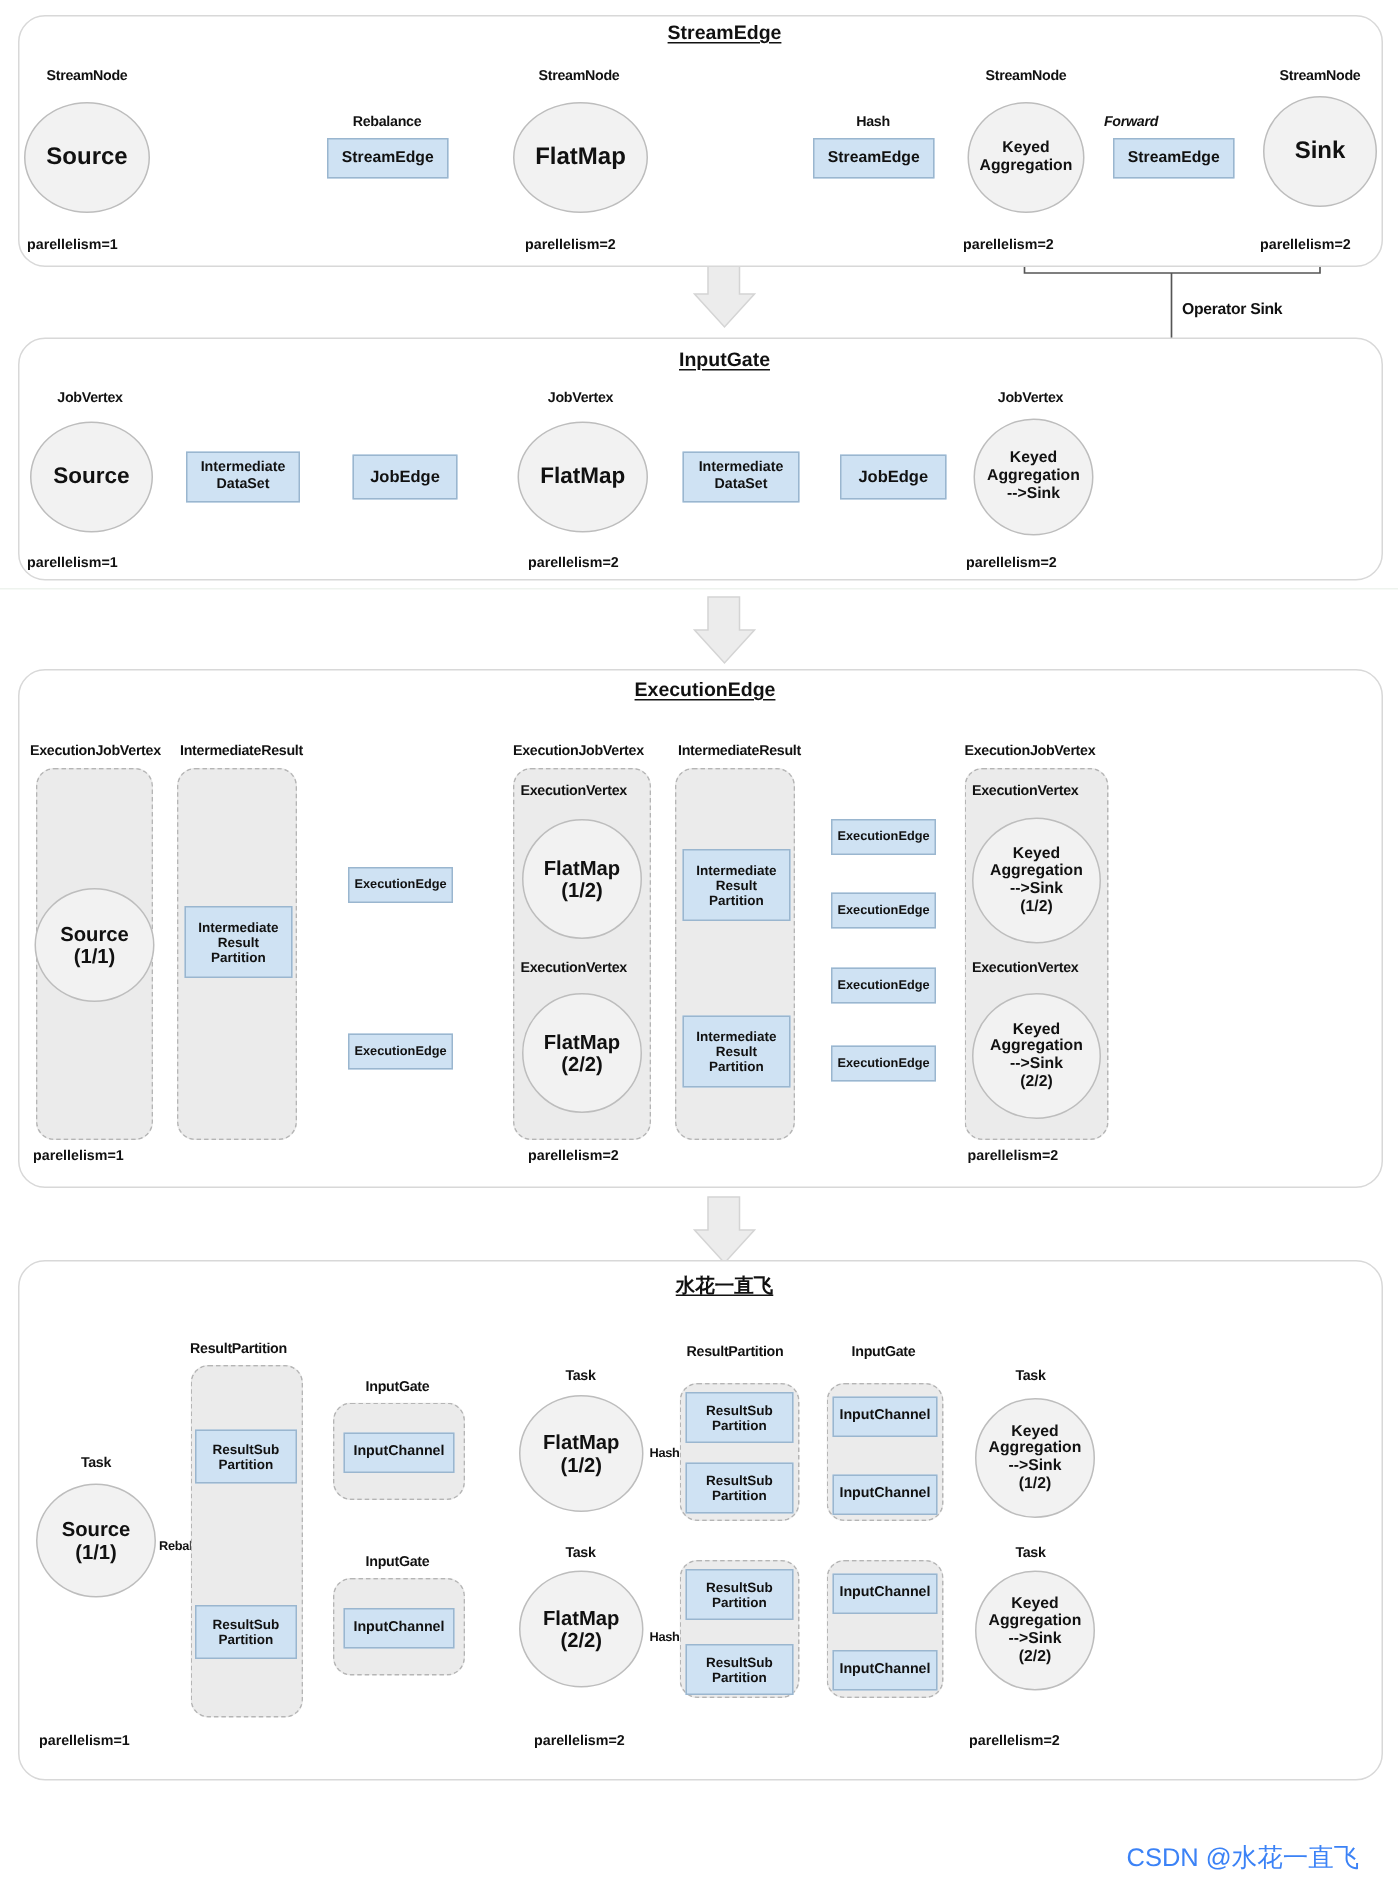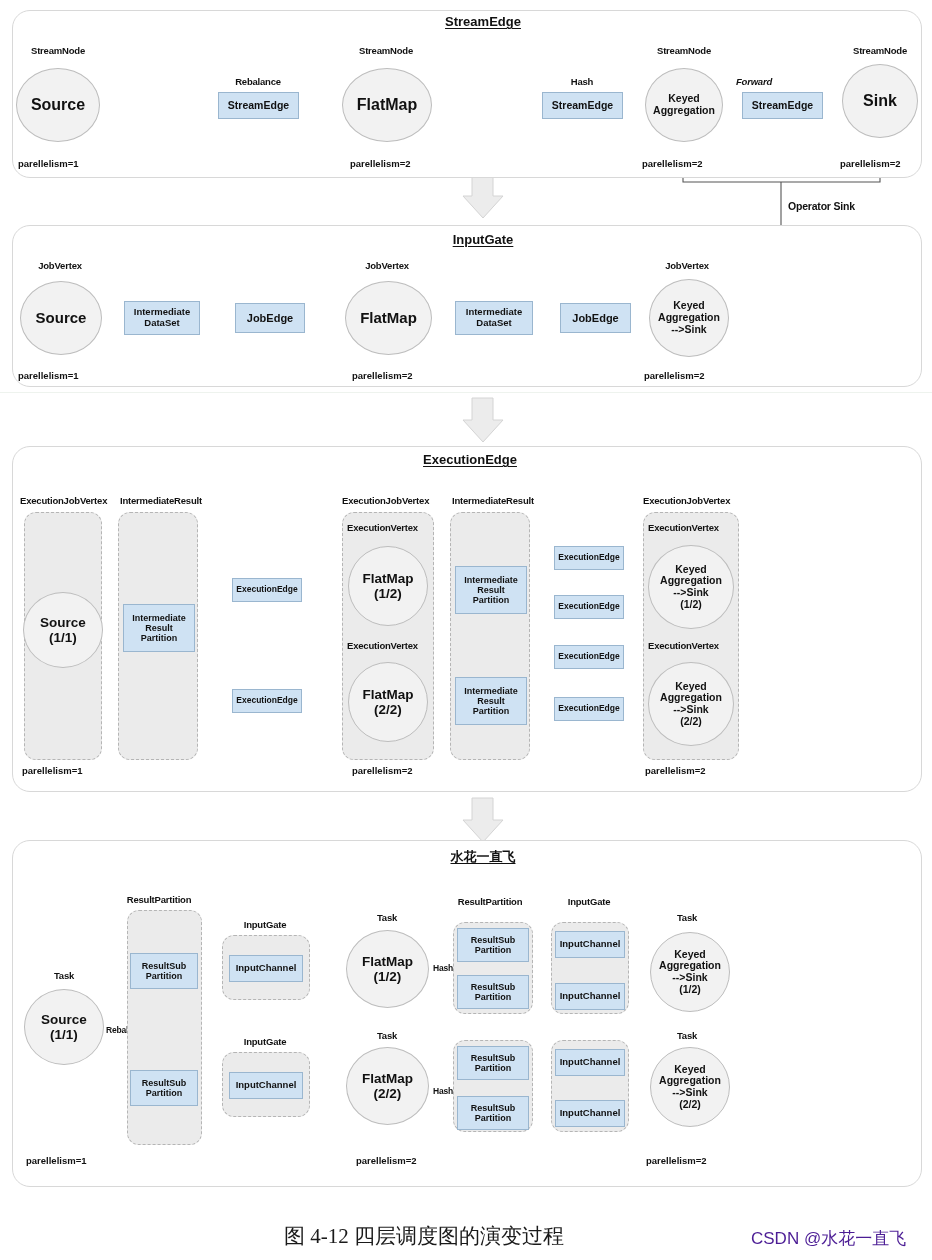--- a/index.html
+++ b/index.html
@@ -24,21 +24,21 @@
         display:flex;align-items:center;justify-content:center;text-align:center;
         font-weight:bold;color:#111;line-height:1.12;box-sizing:border-box;}
 
   .dashgrp{position:absolute;background:#ebebeb;border:1px dashed #b5b5b5;border-radius:12px;
            box-sizing:border-box;}
 
   svg.ov{position:absolute;left:0;top:0;width:932px;height:1260px;pointer-events:none;}
 
   .caption{position:absolute;font-family:"Liberation Serif","DejaVu Serif",serif;
            font-size:21px;color:#1a1a1a;white-space:nowrap;}
-  .watermark{position:absolute;font-size:17px;color:#4c1d95;white-space:nowrap;
+  .watermark{position:absolute;font-size:17px;color:#3b82f6;white-space:nowrap;
              font-family:"Liberation Sans",sans-serif;}
   .divline{position:absolute;height:1px;background:#eef3ee;}
 </style>
 </head>
 <body>
 
 <div id="page">
 
   <svg class="ov" viewBox="0 0 932 1260">
     <defs>
@@ -391,16 +391,15 @@
 
   <div class="cap" style="left:687px;top:1030px;">Task</div>
   <div class="ellipse" style="left:650px;top:1047px;width:80px;height:80px;font-size:10.5px;flex-direction:column;">
     <span>Keyed</span>
     <span>Aggregation</span>
     <span>--&gt;Sink</span>
     <span>(2/2)</span>
   </div>
   <div class="par" style="left:646px;top:1155px;">parellelism=2</div>
 
-  <div class="caption" style="left:284px;top:1222px;">图 4-12  四层调度图的演变过程</div>
   <div class="watermark" style="left:751px;top:1227px;">CSDN @水花一直飞</div>
 
 </div>
 
 </body></html>

